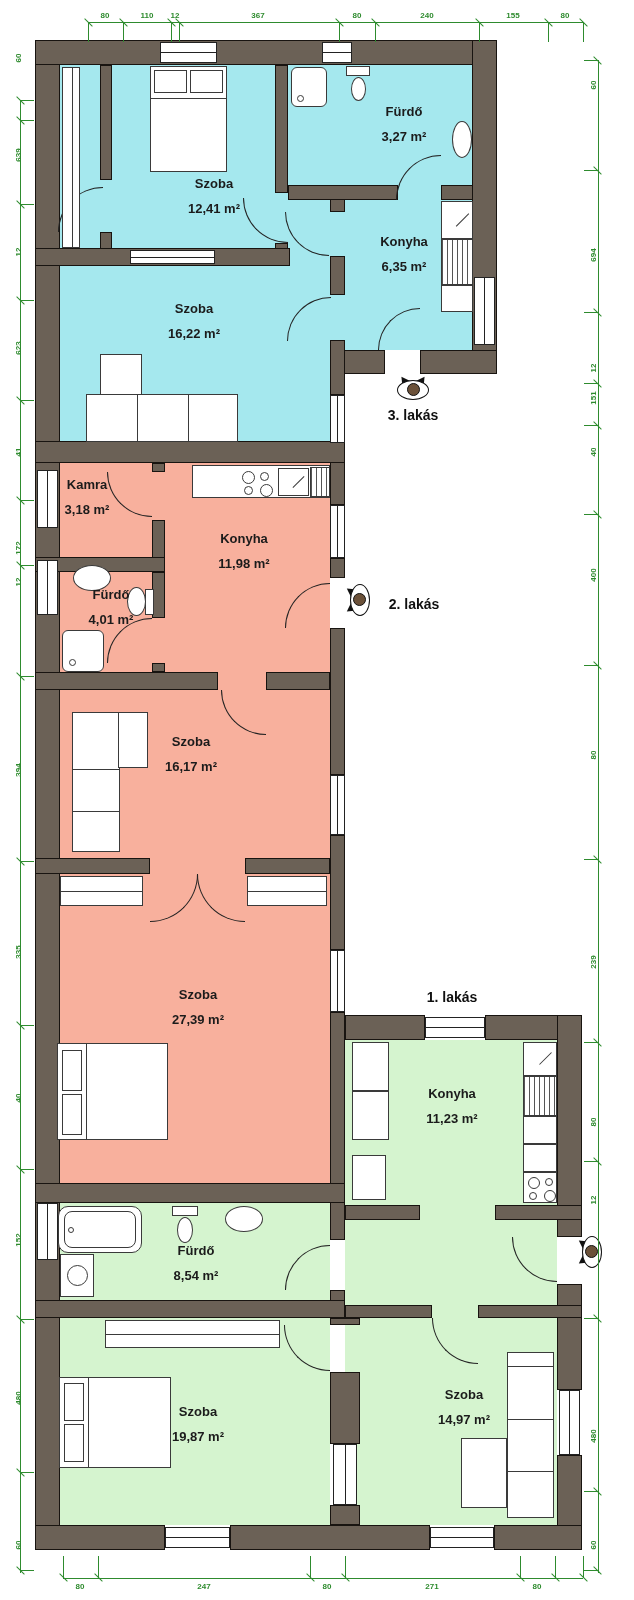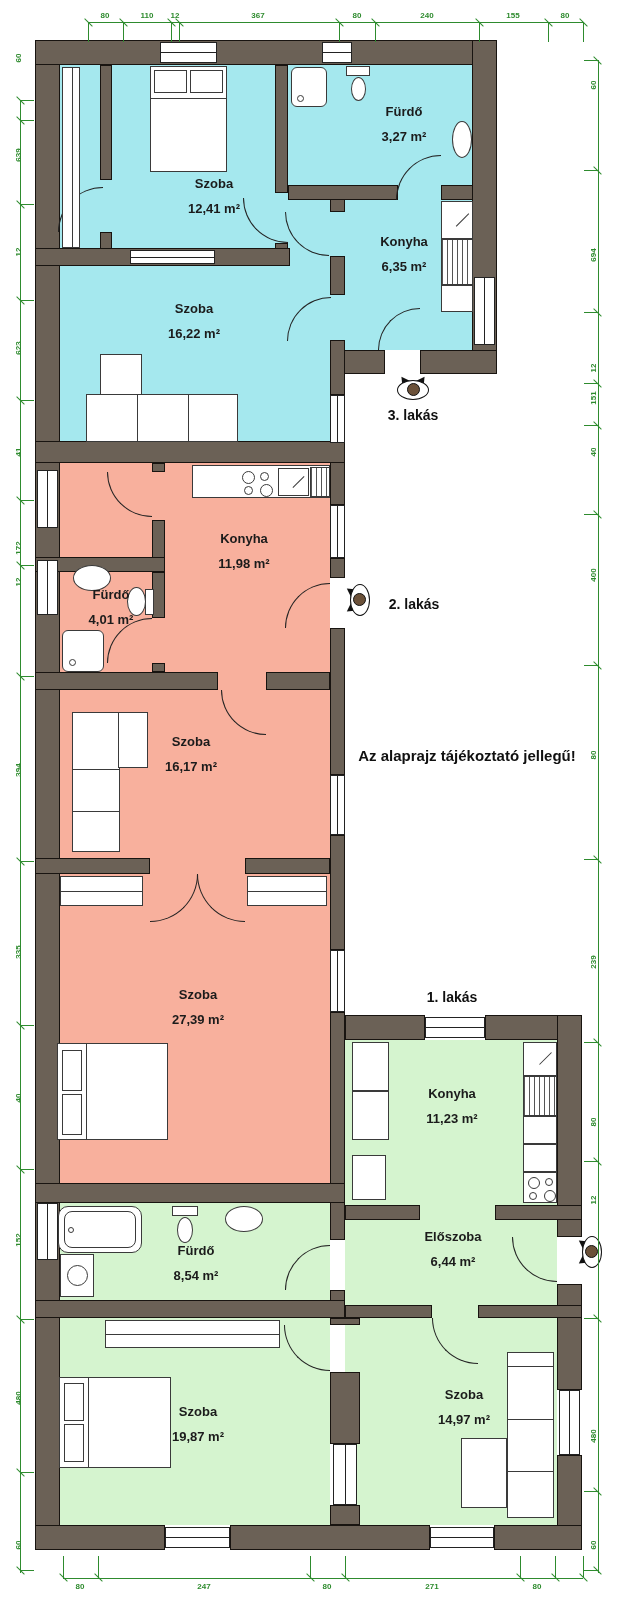--- a/index.html
+++ b/index.html
@@ -258,34 +258,33 @@
     <div class="w1"></div>
     <div class="w2"></div>
     <div class="eo"></div>
     <div class="ed"></div>
   </div>
 
   <div class="rlabel" style="left:144px;top:176px"><span class="rname">Szoba</span><span>12,41 m²</span></div>
   <div class="rlabel" style="left:334px;top:104px"><span class="rname">Fürdő</span><span>3,27 m²</span></div>
   <div class="rlabel" style="left:334px;top:234px"><span class="rname">Konyha</span><span>6,35 m²</span></div>
   <div class="rlabel" style="left:124px;top:301px"><span class="rname">Szoba</span><span>16,22 m²</span></div>
+  <div class="rlabel" style="left:17px;top:477px"><span class="rname">Kamra</span><span>3,18 m²</span></div>
   <div class="rlabel" style="left:174px;top:531px"><span class="rname">Konyha</span><span>11,98 m²</span></div>
   <div class="rlabel" style="left:41px;top:587px"><span class="rname">Fürdő</span><span>4,01 m²</span></div>
   <div class="rlabel" style="left:121px;top:734px"><span class="rname">Szoba</span><span>16,17 m²</span></div>
   <div class="rlabel" style="left:128px;top:987px"><span class="rname">Szoba</span><span>27,39 m²</span></div>
   <div class="rlabel" style="left:382px;top:1086px"><span class="rname">Konyha</span><span>11,23 m²</span></div>
-  <div class="rlabel" style="left:383px;top:1229px"><span class="rname">Előszoba</span><span>6,44 m²</span></div>
   <div class="rlabel" style="left:126px;top:1243px"><span class="rname">Fürdő</span><span>8,54 m²</span></div>
   <div class="rlabel" style="left:128px;top:1404px"><span class="rname">Szoba</span><span>19,87 m²</span></div>
   <div class="rlabel" style="left:394px;top:1387px"><span class="rname">Szoba</span><span>14,97 m²</span></div>
 
   <div class="apt" style="left:343px;top:407px">3. lakás</div>
   <div class="apt" style="left:344px;top:596px">2. lakás</div>
   <div class="apt" style="left:382px;top:989px">1. lakás</div>
-  <div class="disc" style="left:317px;top:747px">Az alaprajz tájékoztató jellegű!</div>
 
   <div class="dline" style="left:88px;top:22px;width:495px;height:1px"></div>
   <div class="dline" style="left:63px;top:1578px;width:520px;height:1px"></div>
   <div class="dline" style="left:20px;top:100px;width:1px;height:1473px"></div>
   <div class="dline" style="left:598px;top:60px;width:1px;height:1513px"></div>
 
   <div class="tk tk-t" style="left:88px"></div>
   <div class="tk tk-t" style="left:123px"></div>
   <div class="tk tk-t" style="left:171px"></div>
   <div class="tk tk-t" style="left:179px"></div>

